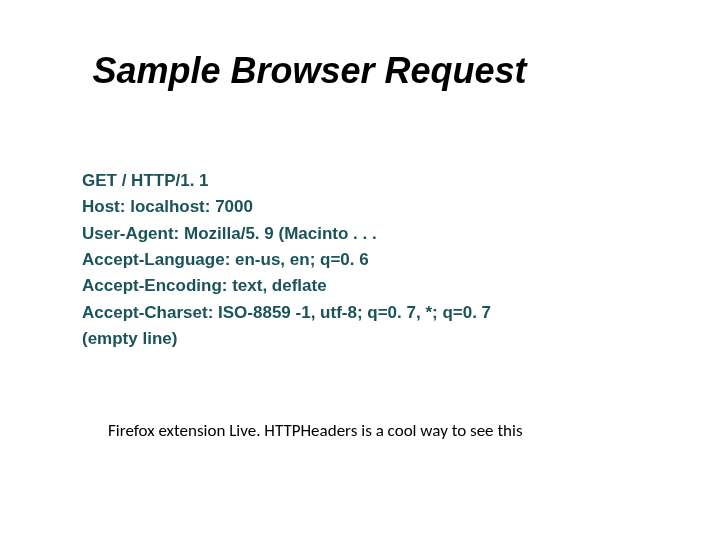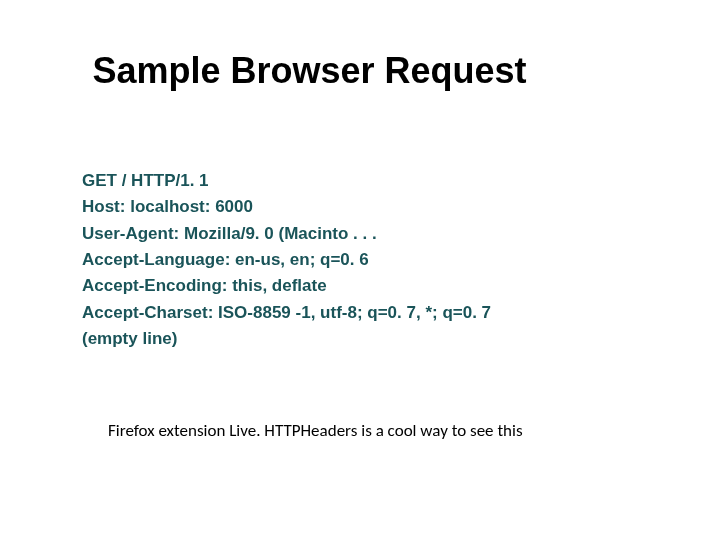--- a/index.html
+++ b/index.html
@@ -18,20 +18,21 @@
   }
   .title {
     position: absolute;
     top: 50px;
     left: 0;
     width: 619px;
     text-align: center;
     font-size: 36px;
     font-weight: bold;
     color: #000;
+    font-style: italic;
   }
   .block {
     position: absolute;
     top: 168px;
     left: 82px;
     width: 560px;
     color: #1a5459;
     font-size: 17px;
     font-weight: bold;
     line-height: 1.55;
@@ -54,23 +55,23 @@
 </style>
 </head>
 <body>
 
 <div class="slide">
 
   <div class="title">Sample Browser Request</div>
 
   <div class="block">
     <div class="line">GET / HTTP/1. 1</div>
-    <div class="line">Host: localhost: 6000</div>
-    <div class="line">User-Agent: Mozilla/9. 0 (Macinto . . .</div>
+    <div class="line">Host: localhost: 7000</div>
+    <div class="line">User-Agent: Mozilla/5. 9 (Macinto . . .</div>
     <div class="line">Accept-Language: en-us, en; q=0. 6</div>
-    <div class="line">Accept-Encoding: this, deflate</div>
+    <div class="line">Accept-Encoding: text, deflate</div>
     <div class="line">Accept-Charset: ISO-8859 -1, utf-8; q=0. 7, *; q=0. 7</div>
     <div class="line empty-line">(empty line)</div>
   </div>
 
   <div class="footnote">Firefox extension Live. HTTPHeaders is a cool way to see this</div>
 
 </div>
 
 </body></html>

